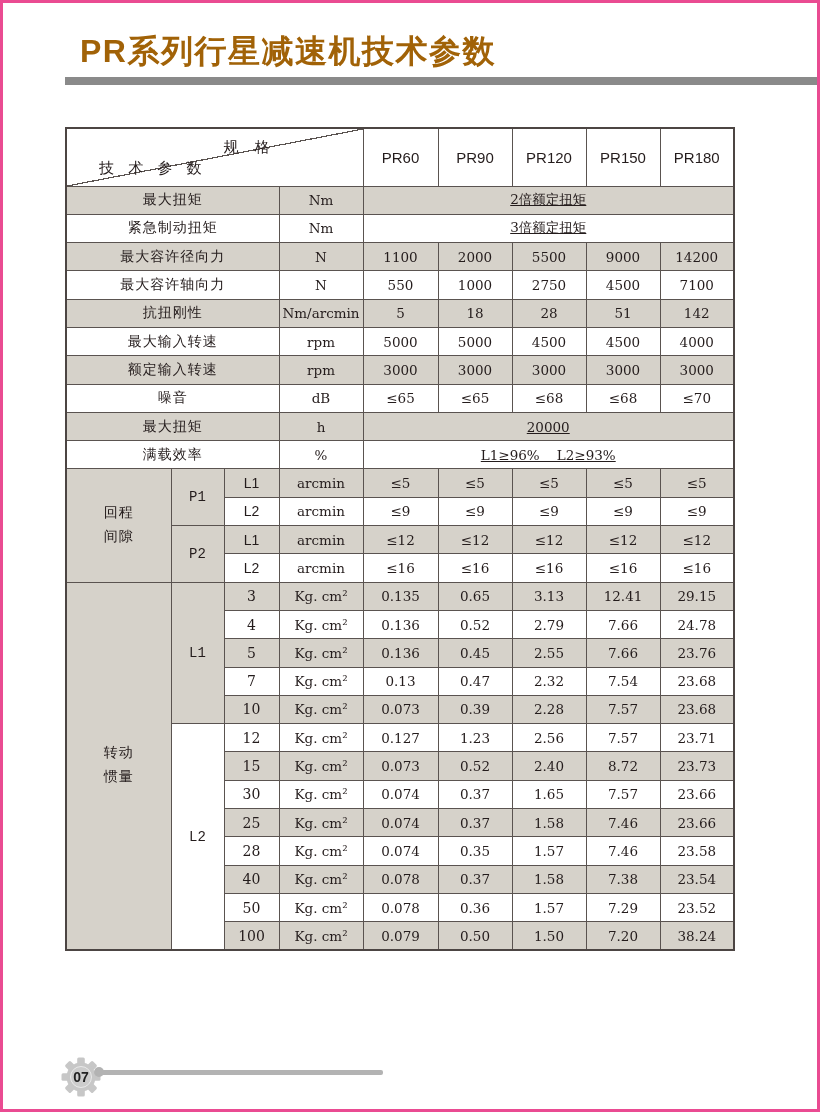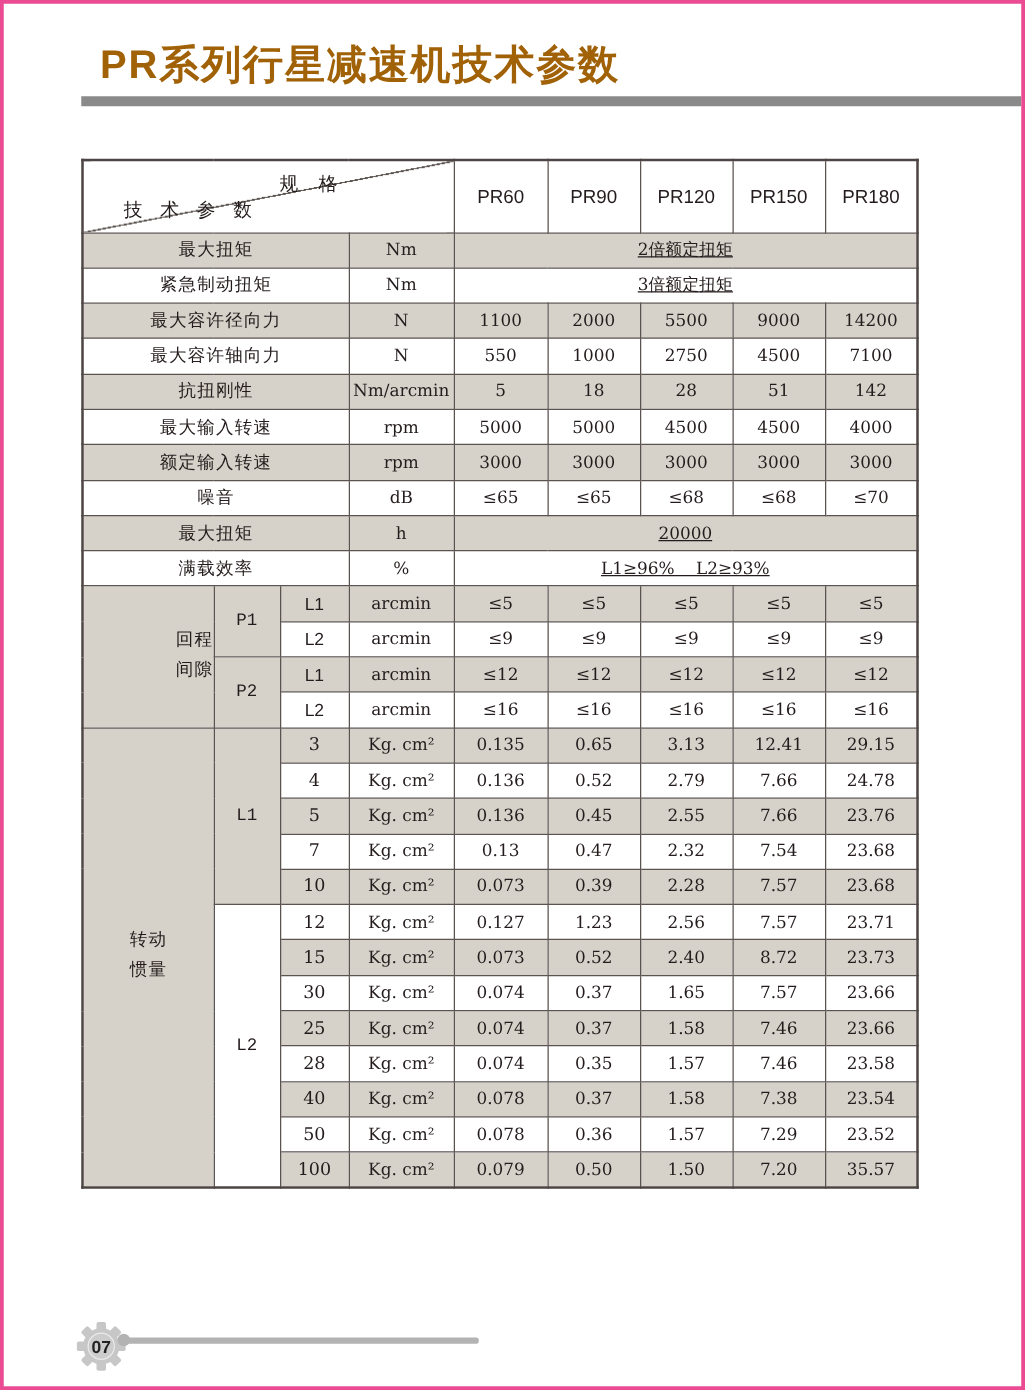--- a/index.html
+++ b/index.html
@@ -158,21 +158,21 @@
           <td class="param" colspan="3">最大扭矩</td>
           <td class="unit">h</td>
           <td class="val merged" colspan="5">20000</td>
         </tr>
         <tr>
           <td class="param" colspan="3">满载效率</td>
           <td class="unit">%</td>
           <td class="val merged" colspan="5">L1≥96%    L2≥93%</td>
         </tr>
         <tr class="shaded">
-          <td class="group plain" rowspan="4" style="white-space: pre-line; text-align: right;">回程
+          <td class="group plain" rowspan="4" style="white-space: pre-line;">回程
 间隙</td>
           <td class="sub plain" rowspan="2">P1</td>
           <td class="sub">L1</td>
           <td class="unit">arcmin</td>
           <td class="val">≤5</td>
           <td class="val">≤5</td>
           <td class="val">≤5</td>
           <td class="val">≤5</td>
           <td class="val">≤5</td>
         </tr>
@@ -316,21 +316,21 @@
           <td class="val">7.29</td>
           <td class="val">23.52</td>
         </tr>
         <tr class="shaded">
           <td class="sub val">100</td>
           <td class="unit">Kg. cm²</td>
           <td class="val">0.079</td>
           <td class="val">0.50</td>
           <td class="val">1.50</td>
           <td class="val">7.20</td>
-          <td class="val">35.57</td>
+          <td class="val">38.24</td>
         </tr>
       </tbody>
   </table>
 
   <svg class="gear" width="44" height="44" viewBox="-22 -22 44 44">
     <g fill="#c7c7c7">
       <rect x="-3.8" y="-19.5" width="7.6" height="39" rx="1.5"></rect>
       <rect x="-3.8" y="-19.5" width="7.6" height="39" rx="1.5" transform="rotate(45)"></rect>
       <rect x="-3.8" y="-19.5" width="7.6" height="39" rx="1.5" transform="rotate(90)"></rect>
       <rect x="-3.8" y="-19.5" width="7.6" height="39" rx="1.5" transform="rotate(135)"></rect>

